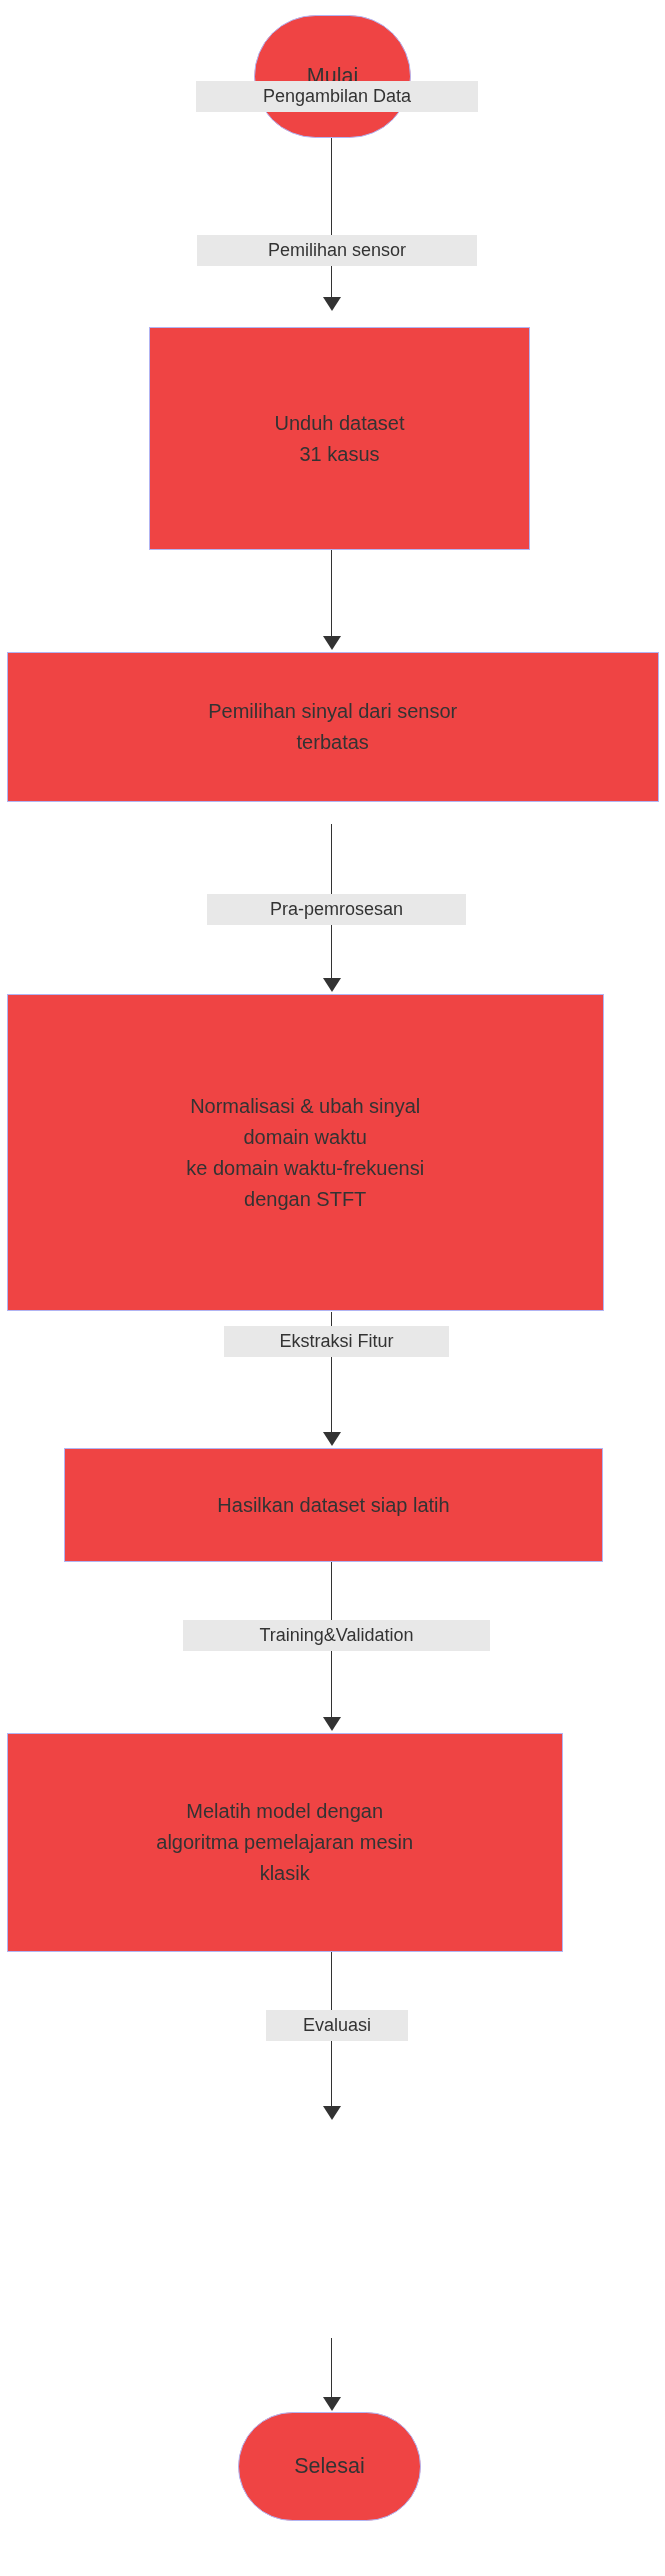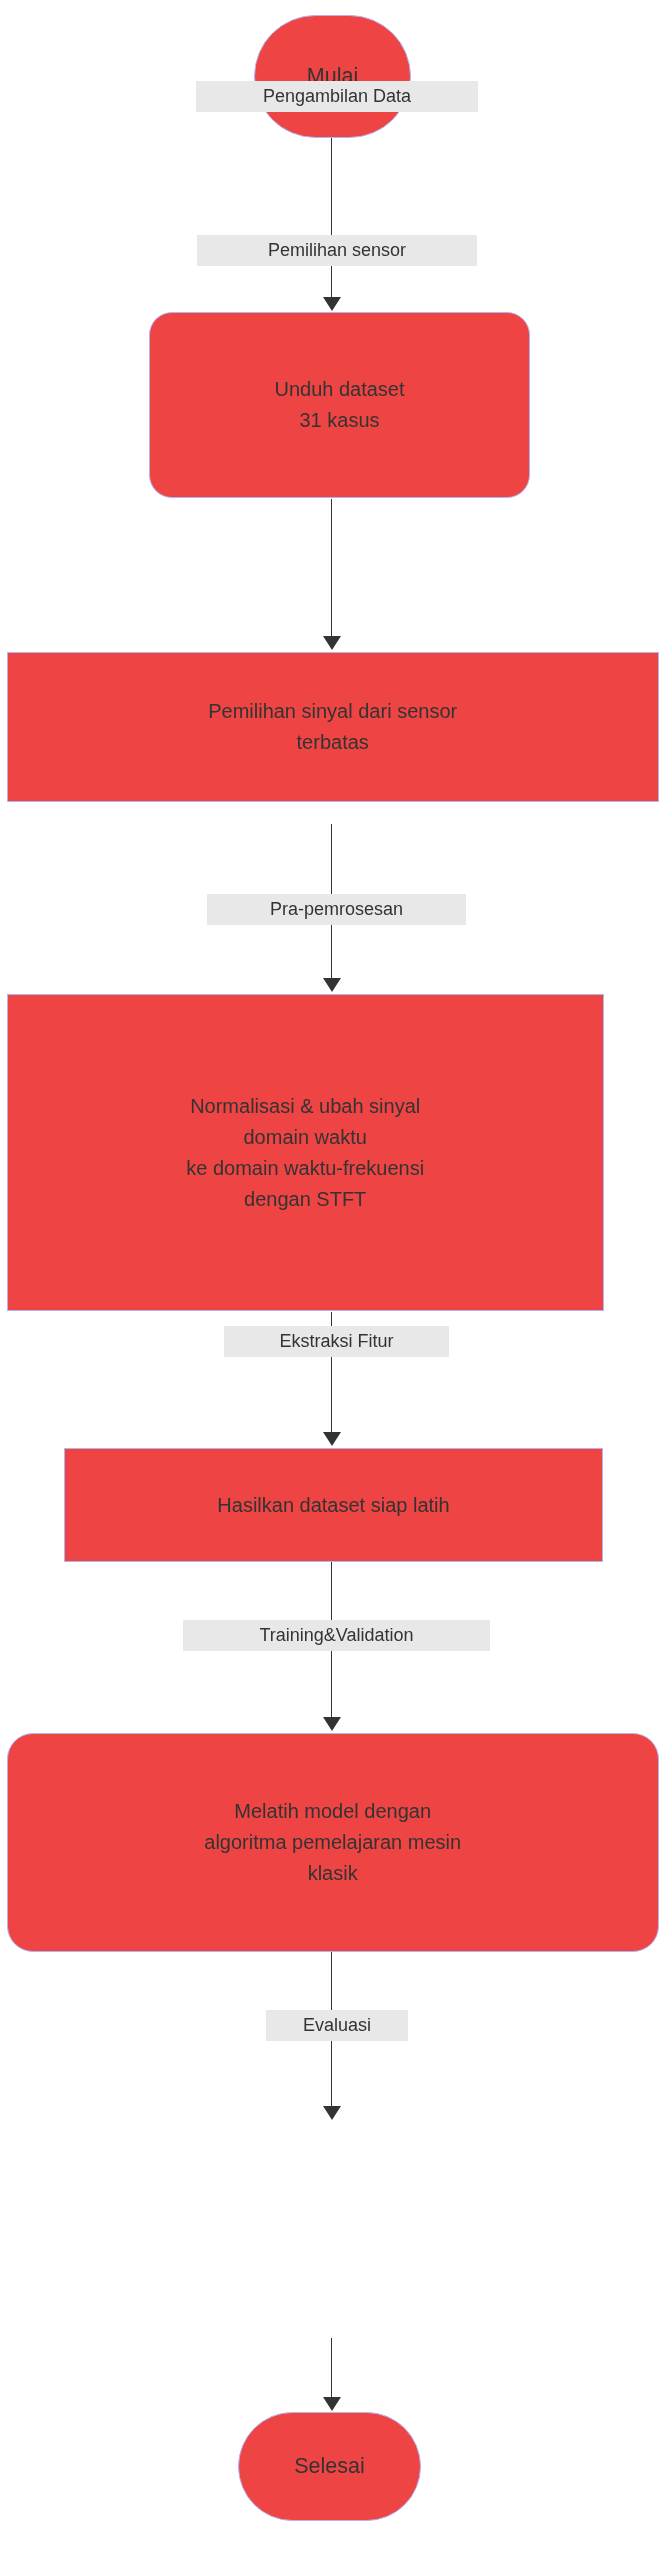--- a/index.html
+++ b/index.html
@@ -85,21 +85,21 @@
 <div id="flowchart">
 
   <div class="node terminator" style="left:254px; top:14.8px; width:157px; height:123px; font-size:21.5px;">
     <span class="txt">Mulai</span>
   </div>
 
   <div class="edge-line" style="left:331px; top:138px; height:162px;"></div>
   <div class="arrow-head" style="left:323px; top:297px;"></div>
   <div class="edge-label" style="left:196px; top:81px; width:274px;">Pengambilan Data</div>
 
-  <div class="node" style="left:149px; top:312px; width:381px; height:186px;border-radius:23px;">
+  <div class="node" style="left:149px; top:327px; width:381px; height:223px;">
     <span class="txt">Unduh dataset
 31 kasus</span>
   </div>
 
   <div class="edge-line" style="left:331px; top:499px; height:140px;"></div>
   <div class="arrow-head" style="left:323px; top:636px;"></div>
   <div class="edge-label" style="left:197px; top:219px; width:272px; margin-top:16px;">Pemilihan sensor</div>
 
   <div class="node" style="left:6.7px; top:652px; width:652px; height:150px;">
     <span class="txt">Pemilihan sinyal dari sensor
@@ -122,21 +122,21 @@
   <div class="edge-label" style="left:224px; top:1326px; width:217px;">Ekstraksi Fitur</div>
 
   <div class="node" style="left:64px; top:1448px; width:539px; height:114px;">
     <span class="txt">Hasilkan dataset siap latih</span>
   </div>
 
   <div class="edge-line" style="left:331px; top:1562px; height:157px;"></div>
   <div class="arrow-head" style="left:323px; top:1717px;"></div>
   <div class="edge-label" style="left:183px; top:1620px; width:299px;">Training&amp;Validation</div>
 
-  <div class="node" style="left:6.7px; top:1733px; width:652px; height:219px;border-radius:26px;">
+  <div class="node" style="left:6.7px; top:1733px; width:556px; height:219px;">
     <span class="txt">Melatih model dengan
 algoritma pemelajaran mesin
 klasik</span>
   </div>
 
   <div class="edge-line" style="left:331px; top:1952px; height:156px;"></div>
   <div class="arrow-head" style="left:323px; top:2106px;"></div>
   <div class="edge-label" style="left:266px; top:2010px; width:134px;">Evaluasi</div>
 
 

